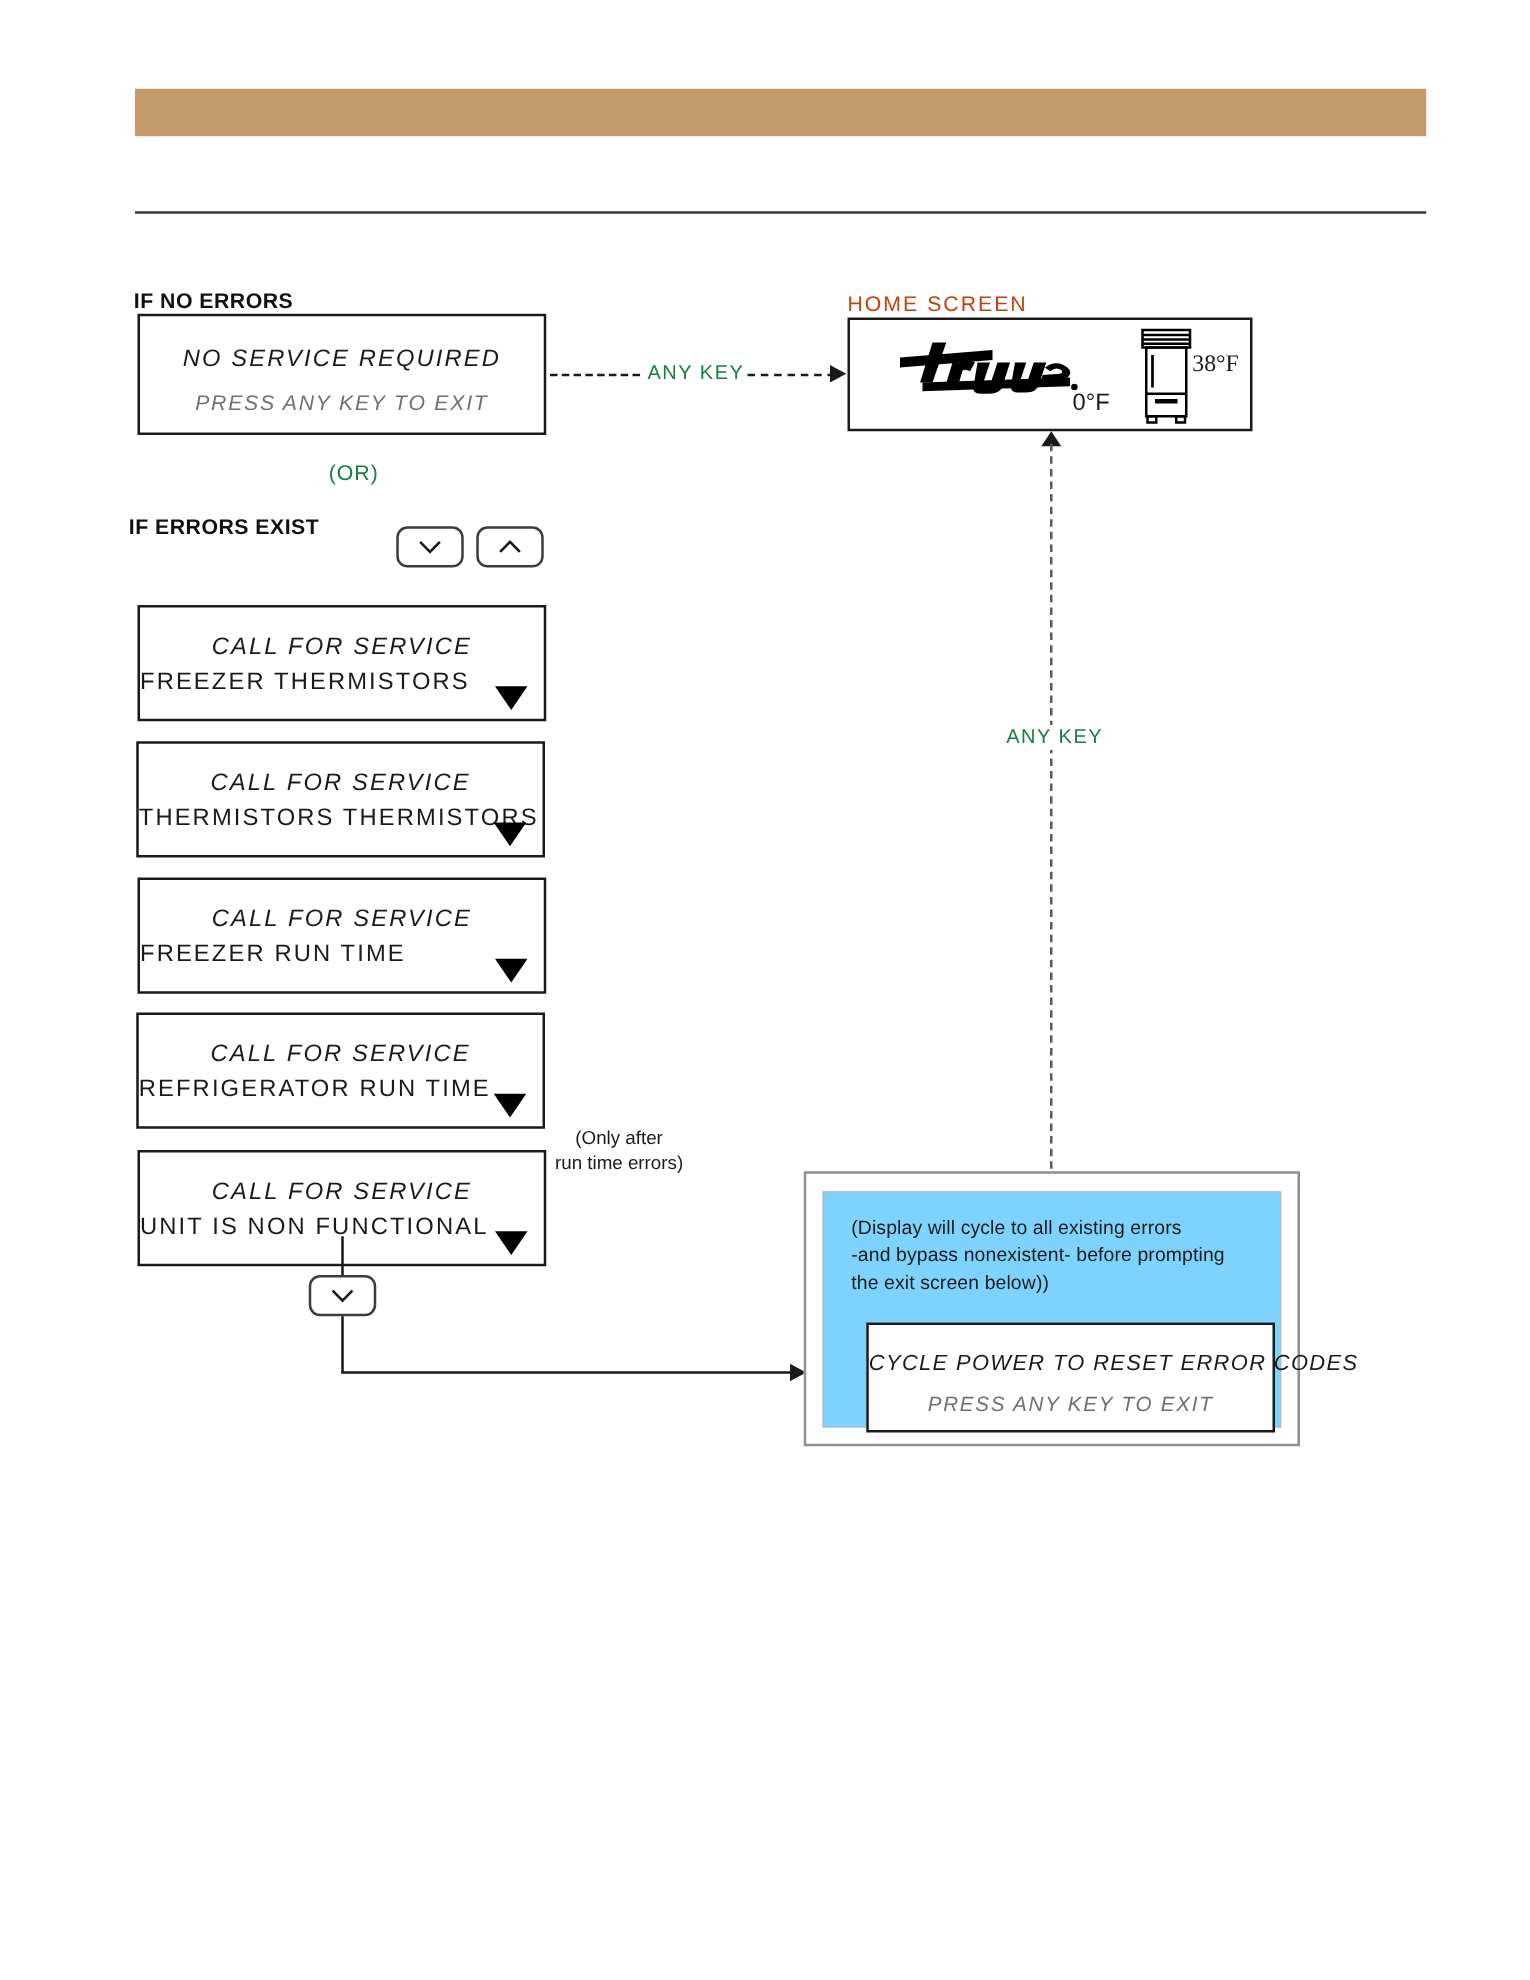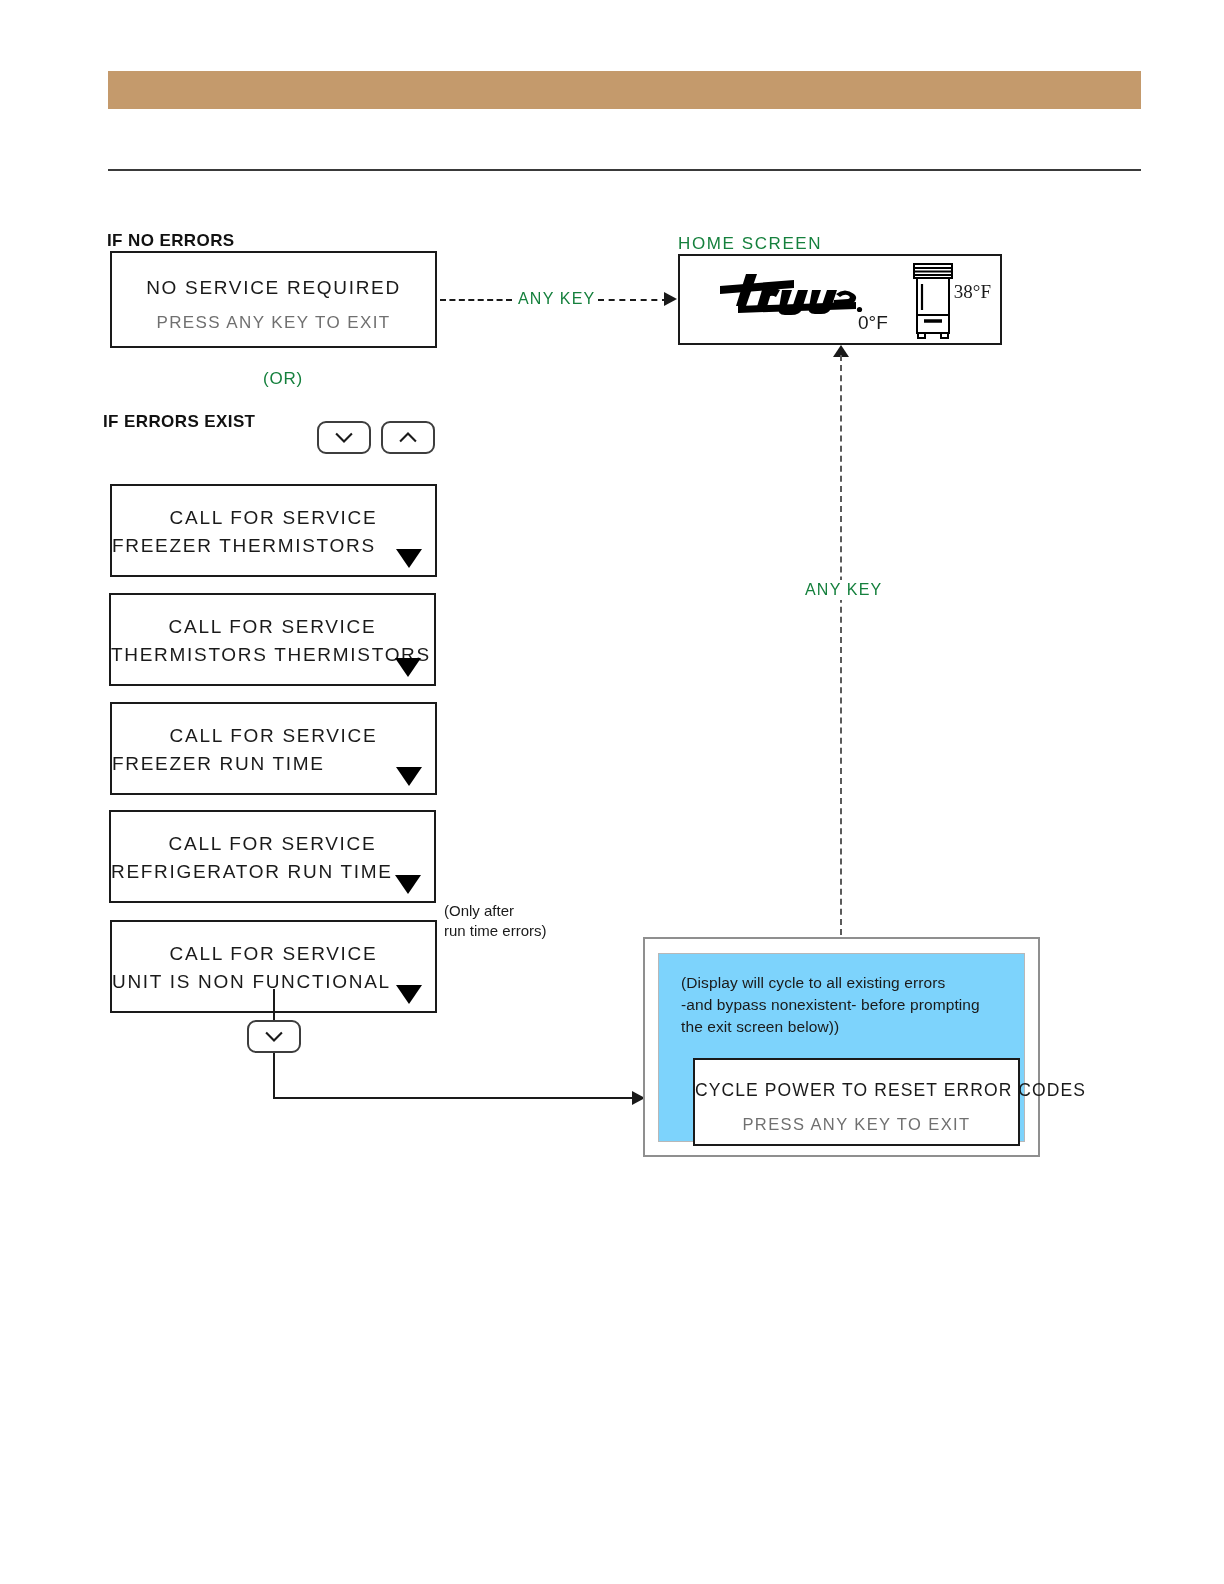--- a/index.html
+++ b/index.html
@@ -46,21 +46,21 @@
     color: #111111;
     white-space: nowrap;
   }
   #cap-no-errors { left: 107px; top: 231px; }
   #cap-errors-exist { left: 103px; top: 412px; }
 
   .label-gray {
     position: absolute;
     font-size: 17px;
     letter-spacing: 1.6px;
-    color: #15803d;
+    color: #c2410c;
     white-space: nowrap;
   }
   #lbl-home-screen { left: 678px; top: 234px; }
 
   .plain-label {
     position: absolute;
     font-size: 16px;
     letter-spacing: 0.8px;
     color: #15803d;
     white-space: nowrap;
@@ -71,34 +71,36 @@
     left: 802px; top: 580px; letter-spacing: 1.2px;
     background: #ffffff; padding: 1px 3px;
   }
 
   .note-text {
     position: absolute;
     font-size: 15px;
     line-height: 20px;
     color: #1a1a1a;
     white-space: pre-line;
+    text-align: center;
   }
   #note-runtime { left: 444px; top: 901px; }
 
   
   .lcd {
     position: absolute;
     box-sizing: border-box;
     border: 2.5px solid #1a1a1a;
     background: #ffffff;
   }
   .lcd .line1, .lcd .line2 {
     text-align: center;
     white-space: nowrap;
     letter-spacing: 1.7px;
+    font-style: italic;
   }
   .lcd .line1 { font-size: 19px; color: #1a1a1a; }
   .lcd .line2 { font-size: 17px; color: #707070; letter-spacing: 1.4px; }
   .lcd .err2 { font-size: 19px; color: #1a1a1a; letter-spacing: 1.7px; }
 
   
   #box-no-service {
     left: 110px; top: 251px; width: 327px; height: 97px;
     padding-top: 24px;
   }

